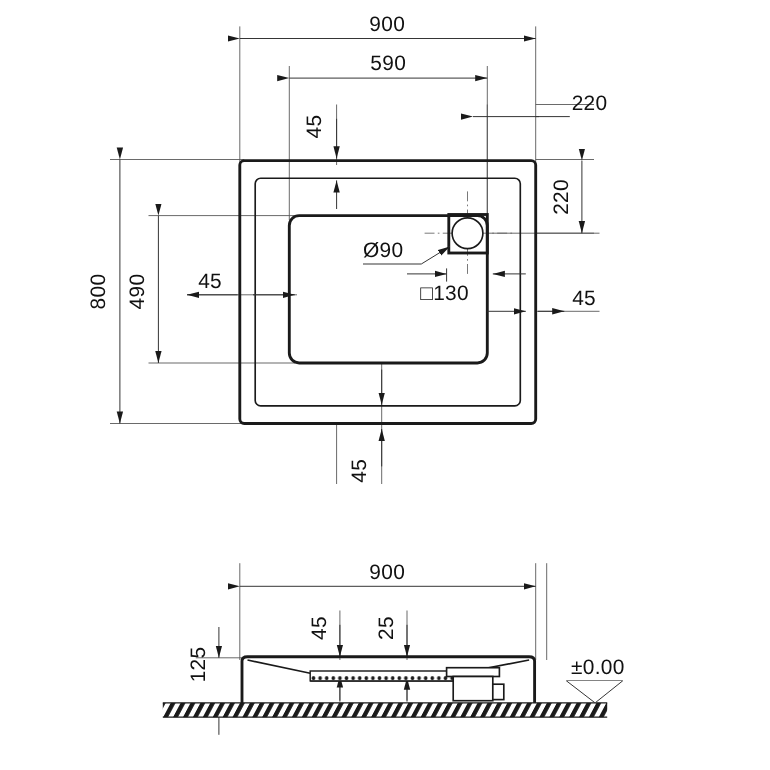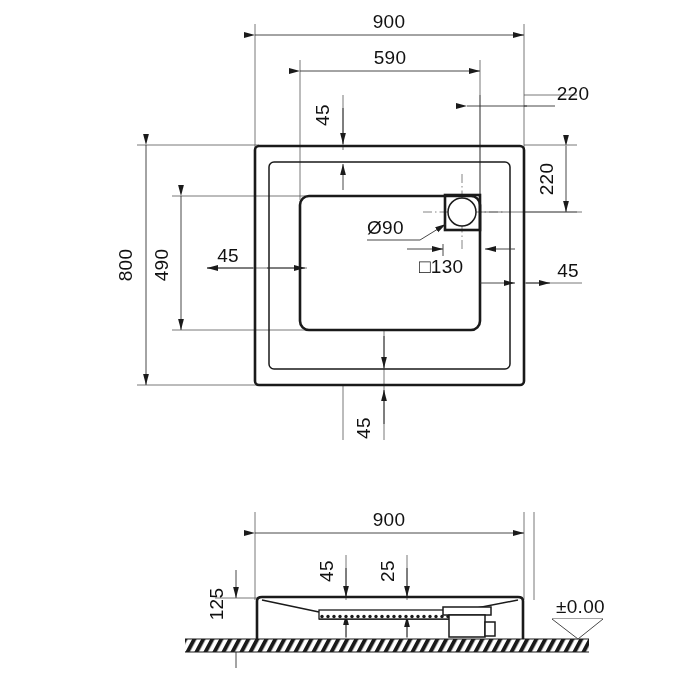--- a/index.html
+++ b/index.html
@@ -12,21 +12,20 @@
     width: 700px;
     height: 700px;
     font-family: "Liberation Sans", sans-serif;
     overflow: hidden;
   }
   #drawing-root {
     position: relative;
     width: 649px;
     height: 700px;
     background: #ffffff;
-    padding-left: 37px;
   }
   svg.cad {
     display: block;
     width: 700px;
     height: 700px;
   }
   
   .obj      { stroke: #1a1a1a; stroke-width: 2.6; fill: none; stroke-linejoin: miter; stroke-linecap: square; }
   .obj-thin { stroke: #1a1a1a; stroke-width: 1.5; fill: none; }
   .dim      { stroke: #333333; stroke-width: 0.9; fill: none; }

